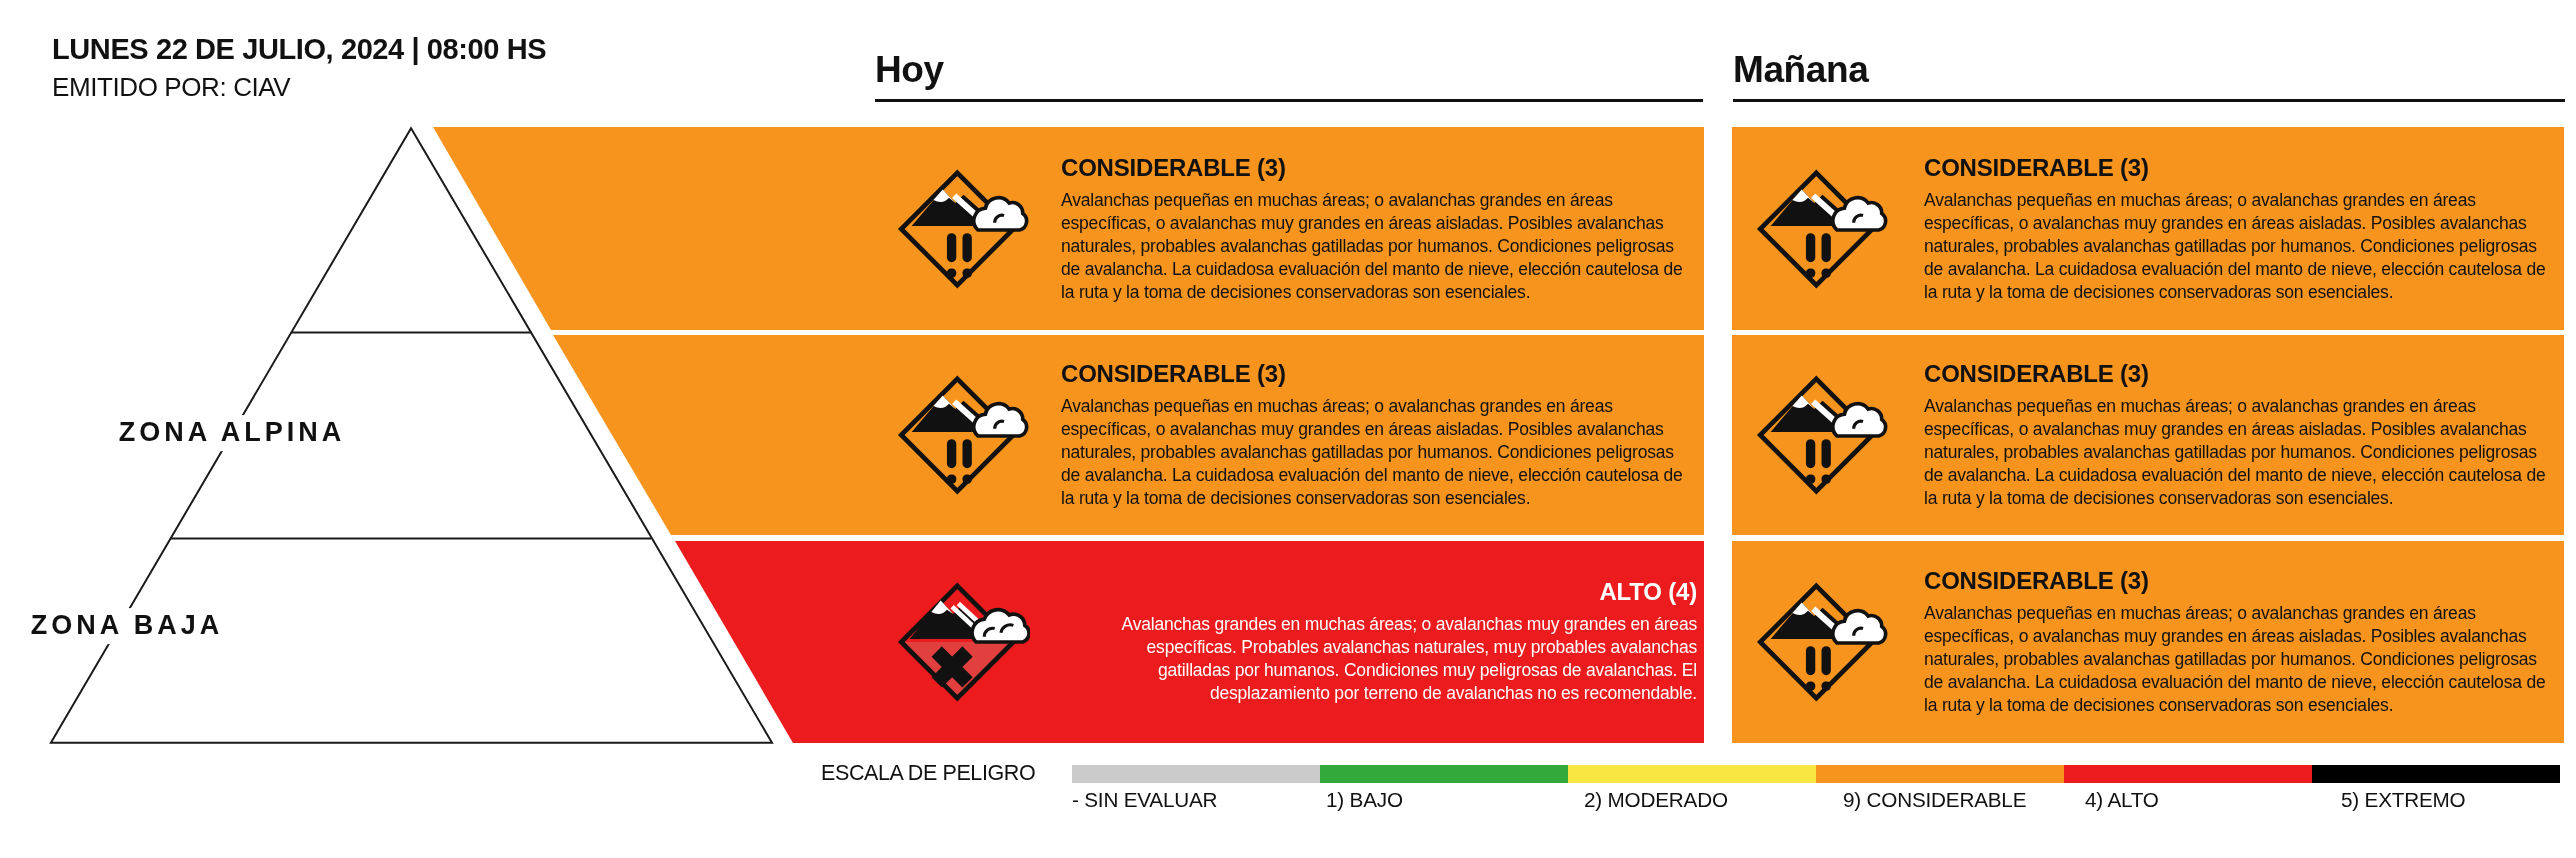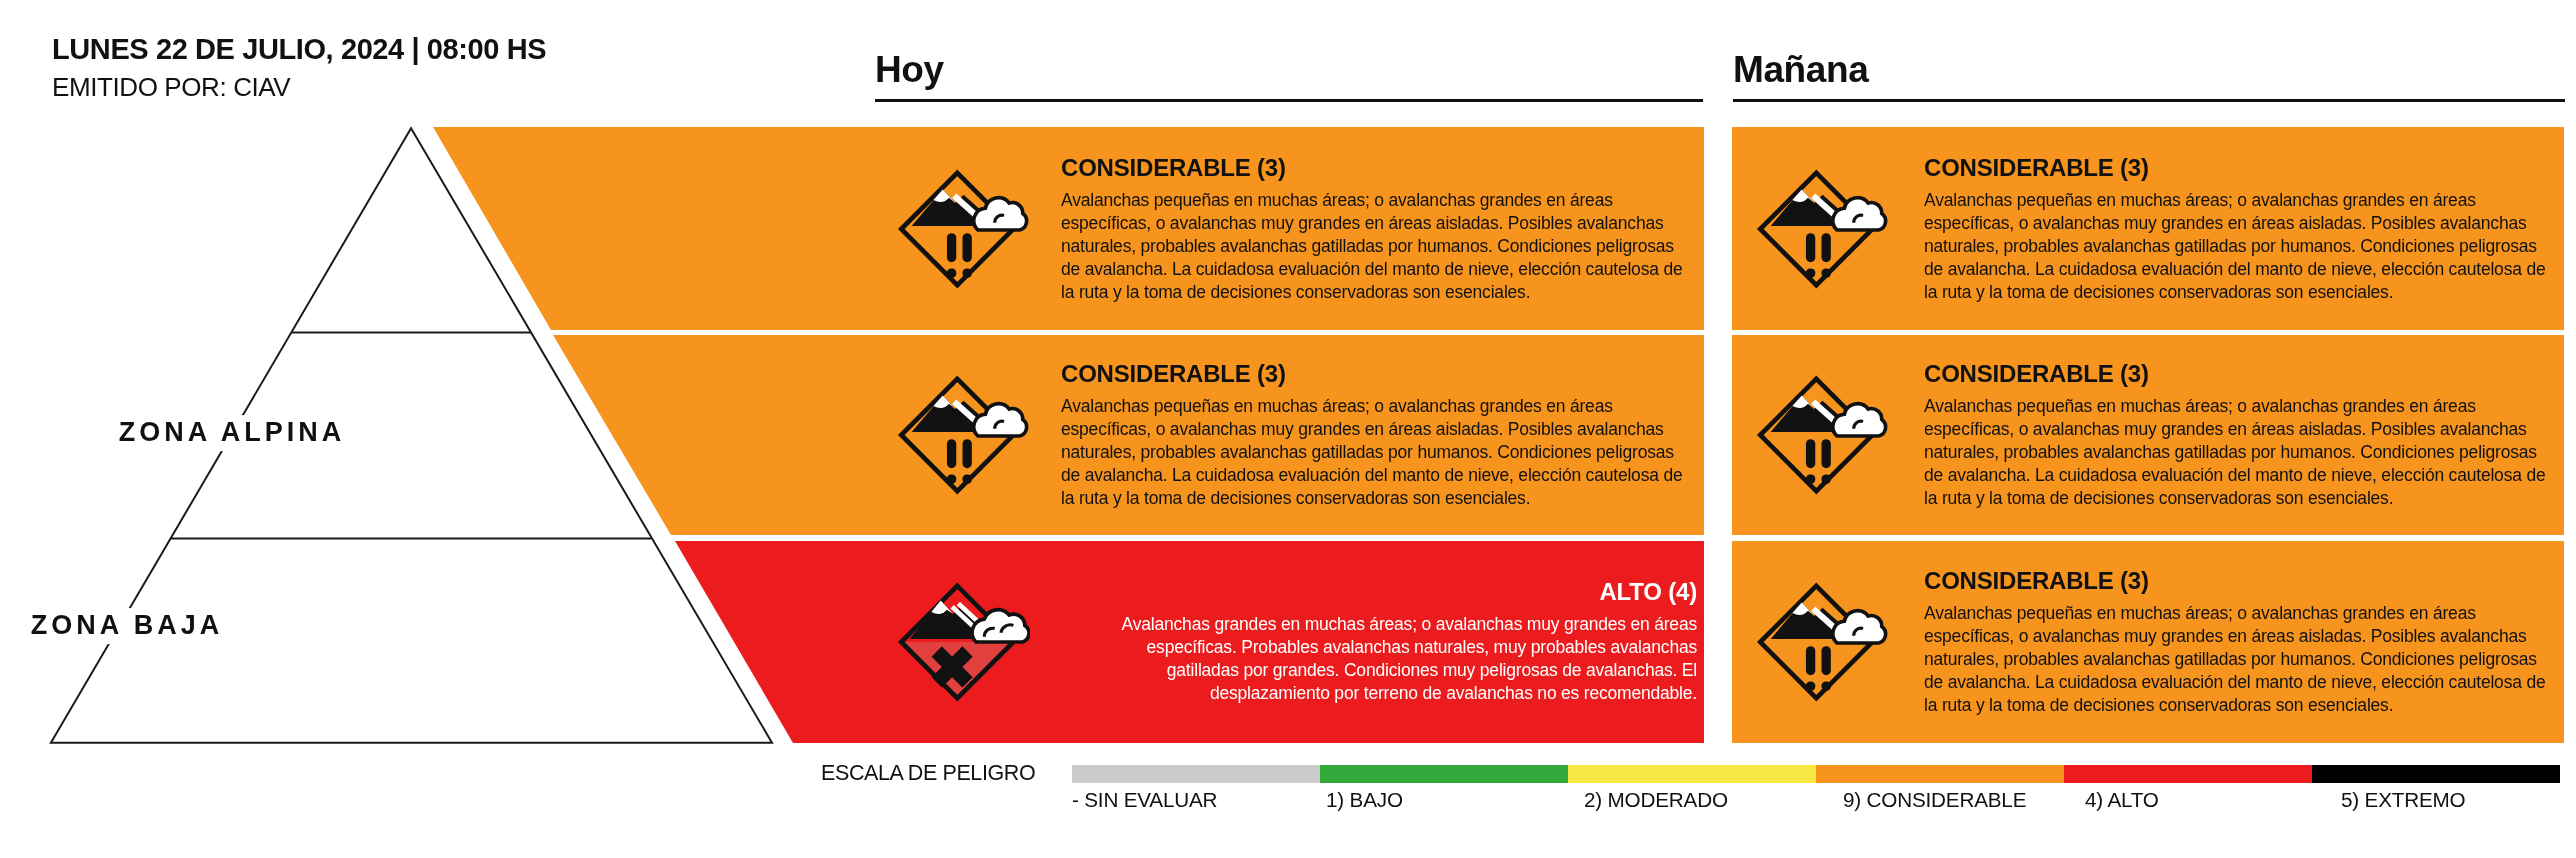--- a/index.html
+++ b/index.html
@@ -139,21 +139,21 @@
   </div>
 
   <div class="band band-hoy r3 alto">
     <svg class="dicon" viewBox="0 0 130 120">
         <use href="#icon-l4"></use>
       </svg>
     <div class="btxt">
       <div class="btitle">ALTO (4)</div>
       <div class="bline">Avalanchas grandes en muchas áreas; o avalanchas muy grandes en áreas</div>
       <div class="bline">específicas. Probables avalanchas naturales, muy probables avalanchas</div>
-      <div class="bline">gatilladas por grandes. Condiciones muy peligrosas de avalanchas. El</div>
+      <div class="bline">gatilladas por humanos. Condiciones muy peligrosas de avalanchas. El</div>
       <div class="bline">desplazamiento por terreno de avalanchas no es recomendable.</div>
     </div>
   </div>
 
   <div class="band band-man r1 considerable">
     <svg class="dicon" viewBox="0 0 130 120">
         <use href="#icon-l3"></use>
       </svg>
     <div class="btxt">
       <div class="btitle">CONSIDERABLE (3)</div>

